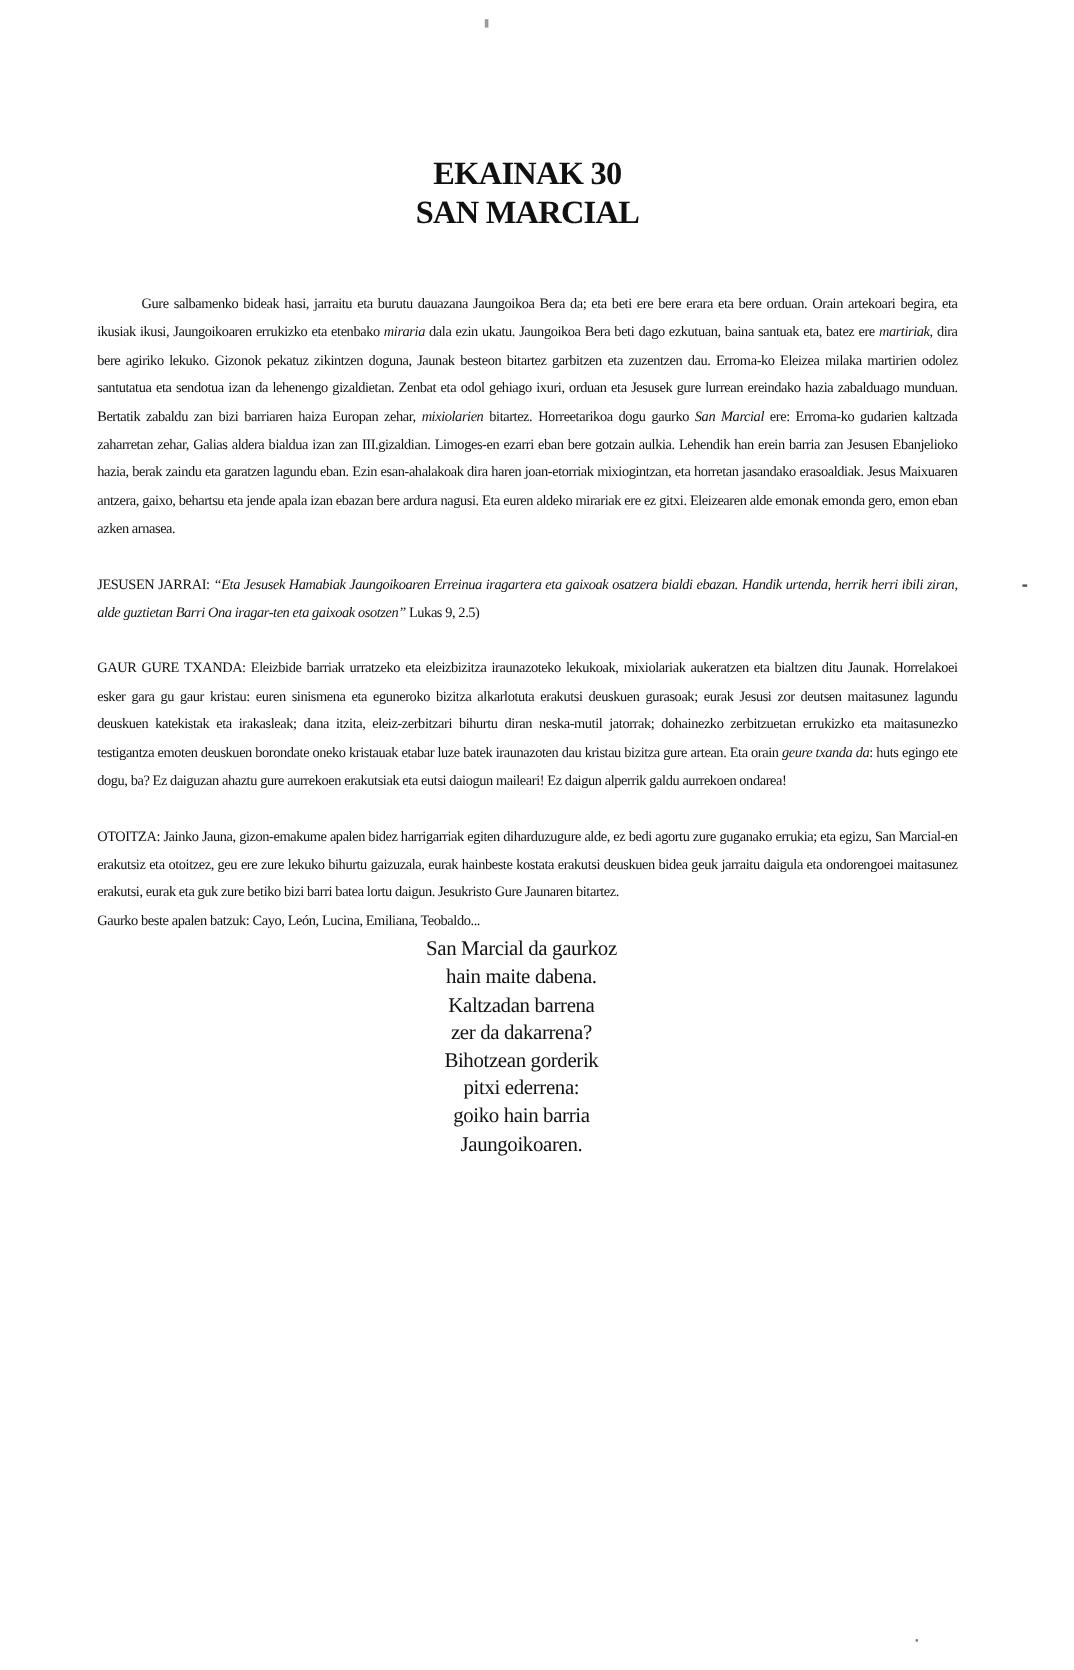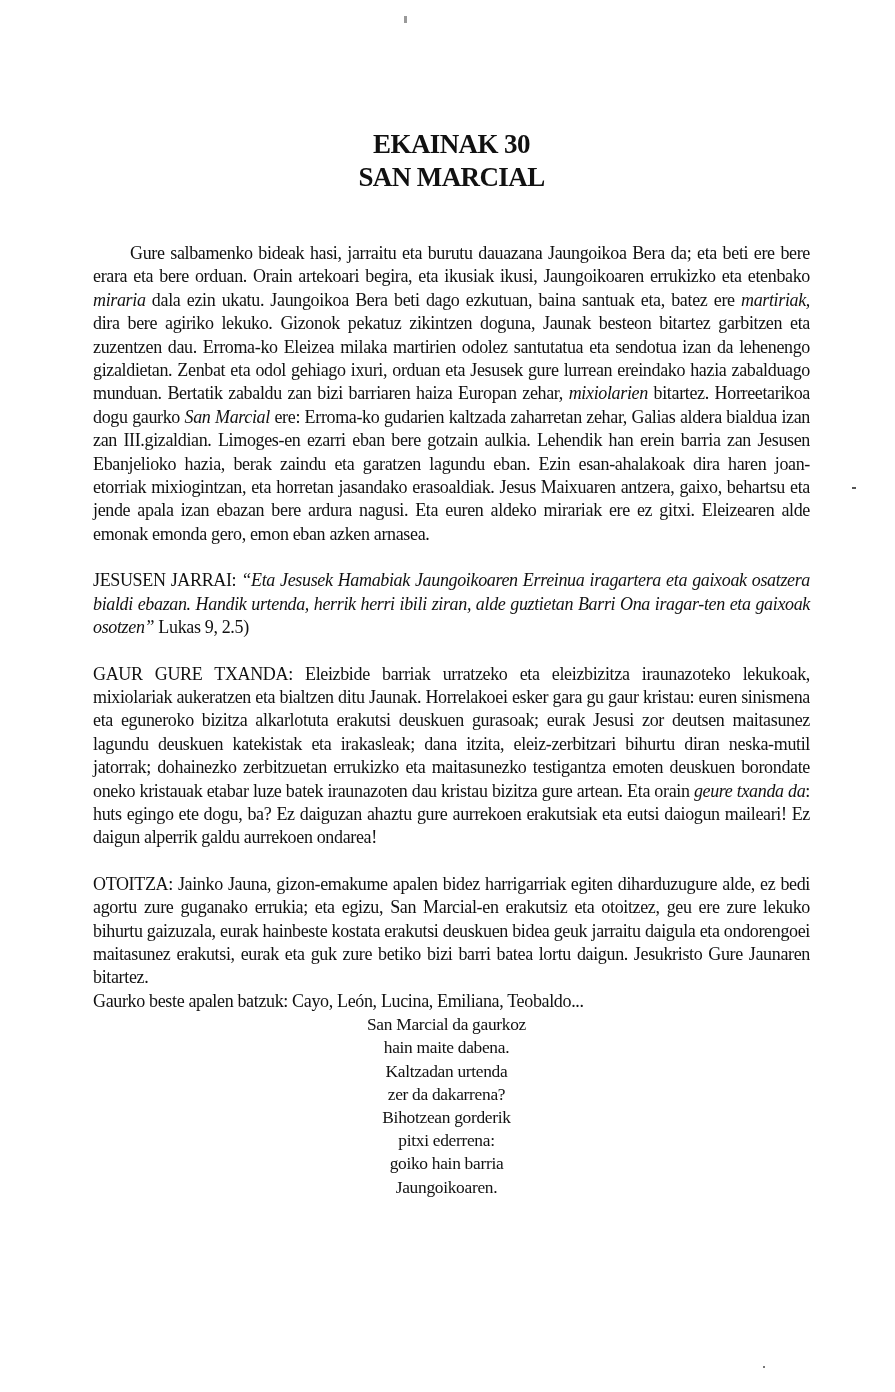--- a/index.html
+++ b/index.html
@@ -18,35 +18,35 @@
     .artifact {
       position: absolute;
       background: #9a9a9a;
     }
     .artifact-top { left: 404px; top: 16px; width: 3px; height: 7px; }
     .artifact-right { left: 852px; top: 487px; width: 4px; height: 2px; background: #555; }
     .artifact-bottom { left: 763px; top: 1366px; width: 2px; height: 2px; background: #777; }
 
     .page {
       position: absolute;
-      left: 93px;
+      left: 81px;
       top: 128px;
       width: 717px;
     }
     .title {
       text-align: center;
       font-weight: bold;
       font-size: 27px;
       line-height: 33px;
       letter-spacing: -0.6px;
       margin: 0;
     }
     .title-gap { height: 48px; }
     .para {
-      font-size: 18px;
+      font-size: 12px;
       line-height: 23.4px;
       text-align: justify;
       margin: 0;
       letter-spacing: -0.35px;
     }
     .para.indent { text-indent: 37px; }
     .para-gap { height: 23px; }
     .label { font-weight: normal; }
     .it { font-style: italic; }
     .poem {
@@ -85,20 +85,20 @@
 
   <div class="para-gap"></div>
 
   <p class="para"><span class="label">OTOITZA:</span><span> Jainko Jauna, gizon-emakume apalen bidez harrigarriak  egiten diharduzugure alde, ez bedi agortu zure guganako errukia; eta egizu, San Marcial-en erakutsiz eta otoitzez, geu ere zure lekuko bihurtu gaizuzala, eurak hainbeste kostata erakutsi deuskuen bidea geuk jarraitu daigula eta ondorengoei maitasunez erakutsi, eurak eta guk zure betiko bizi barri batea lortu daigun. Jesukristo Gure Jaunaren bitartez.</span></p>
 
   <p class="para"><span class="label">Gaurko beste apalen batzuk:</span><span> Cayo, León, Lucina, Emiliana, Teobaldo...</span></p>
 
   <div class="poem">
     <div>San Marcial da gaurkoz</div>
     <div>hain maite dabena.</div>
-    <div>Kaltzadan urtenda</div>
+    <div>Kaltzadan barrena</div>
     <div>zer da dakarrena?</div>
     <div>Bihotzean gorderik</div>
     <div>pitxi ederrena:</div>
     <div>goiko hain barria</div>
     <div>Jaungoikoaren.</div>
   </div>
 </div>
 
 </body></html>

